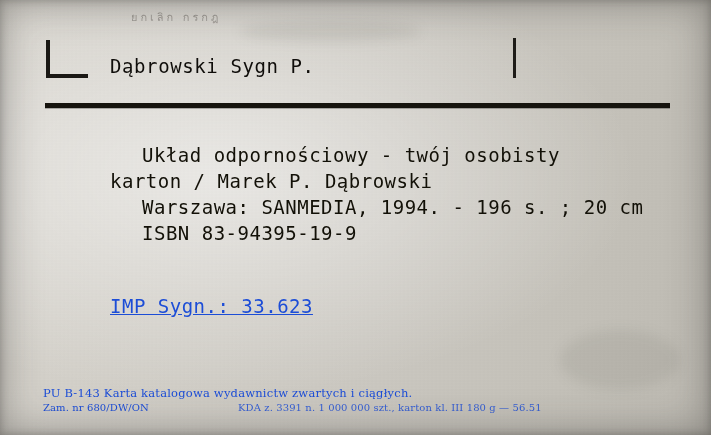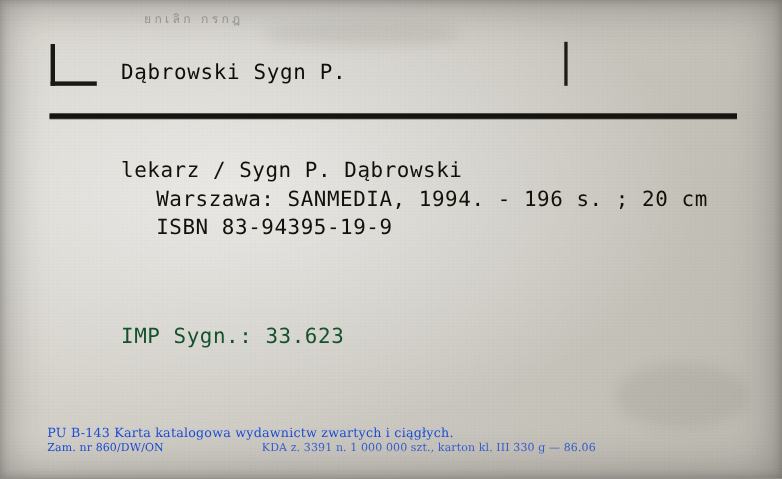--- a/index.html
+++ b/index.html
@@ -108,21 +108,22 @@
   }
   .indent-1 { padding-left: 32px; }
   .indent-0 { padding-left: 0px; }
   .sygn {
     position: absolute;
     left: 110px;
     top: 295px;
     font-size: 19px;
     letter-spacing: 0.5px;
     white-space: nowrap;
-    color: #14532d;
+    color: #1d4ed8;
+    text-decoration: underline;
   }
   .footer {
     position: absolute;
     left: 43px;
     top: 386px;
     width: 640px;
     font-family: "DejaVu Serif", serif;
     color: #1d4ed8;
   }
   .footer-line1 {
@@ -159,32 +160,33 @@
     <div class="stamp">ยกเลิก กรกฎ</div>
 
     <div class="corner-mark"></div>
     <div class="tick-right"></div>
 
     <div class="author">Dąbrowski Sygn P.</div>
 
     <div class="rule"></div>
 
     <div class="body-block">
-      <div class="line indent-0">lekarz / Sygn P. Dąbrowski</div>
+      <div class="line indent-1">Układ odpornościowy - twój osobisty</div>
+      <div class="line indent-0">karton / Marek P. Dąbrowski</div>
       <div class="line indent-1">Warszawa: SANMEDIA, 1994. - 196 s. ; 20 cm</div>
       <div class="line indent-1">ISBN 83-94395-19-9</div>
     </div>
 
     <div class="sygn">IMP Sygn.: 33.623</div>
 
     <div class="footer">
       <div class="footer-line1">PU B-143 Karta katalogowa wydawnictw zwartych i ciągłych.</div>
       <div class="footer-line2">
-        <span class="footer-left">Zam. nr 860/DW/ON</span>
-        <span class="footer-right">KDA z. 3391 n. 1 000 000 szt., karton kl. III 330 g — 86.06</span>
+        <span class="footer-left">Zam. nr 680/DW/ON</span>
+        <span class="footer-right">KDA z. 3391 n. 1 000 000 szt., karton kl. III 180 g — 56.51</span>
       </div>
     </div>
 
     <div class="smudge" style="left:240px; top:20px; width:180px; height:22px;"></div>
     <div class="smudge" style="left:560px; top:330px; width:120px; height:60px;"></div>
   </div>
 
   <div id="grain"></div>
   <div id="edge"></div>
 </div>

